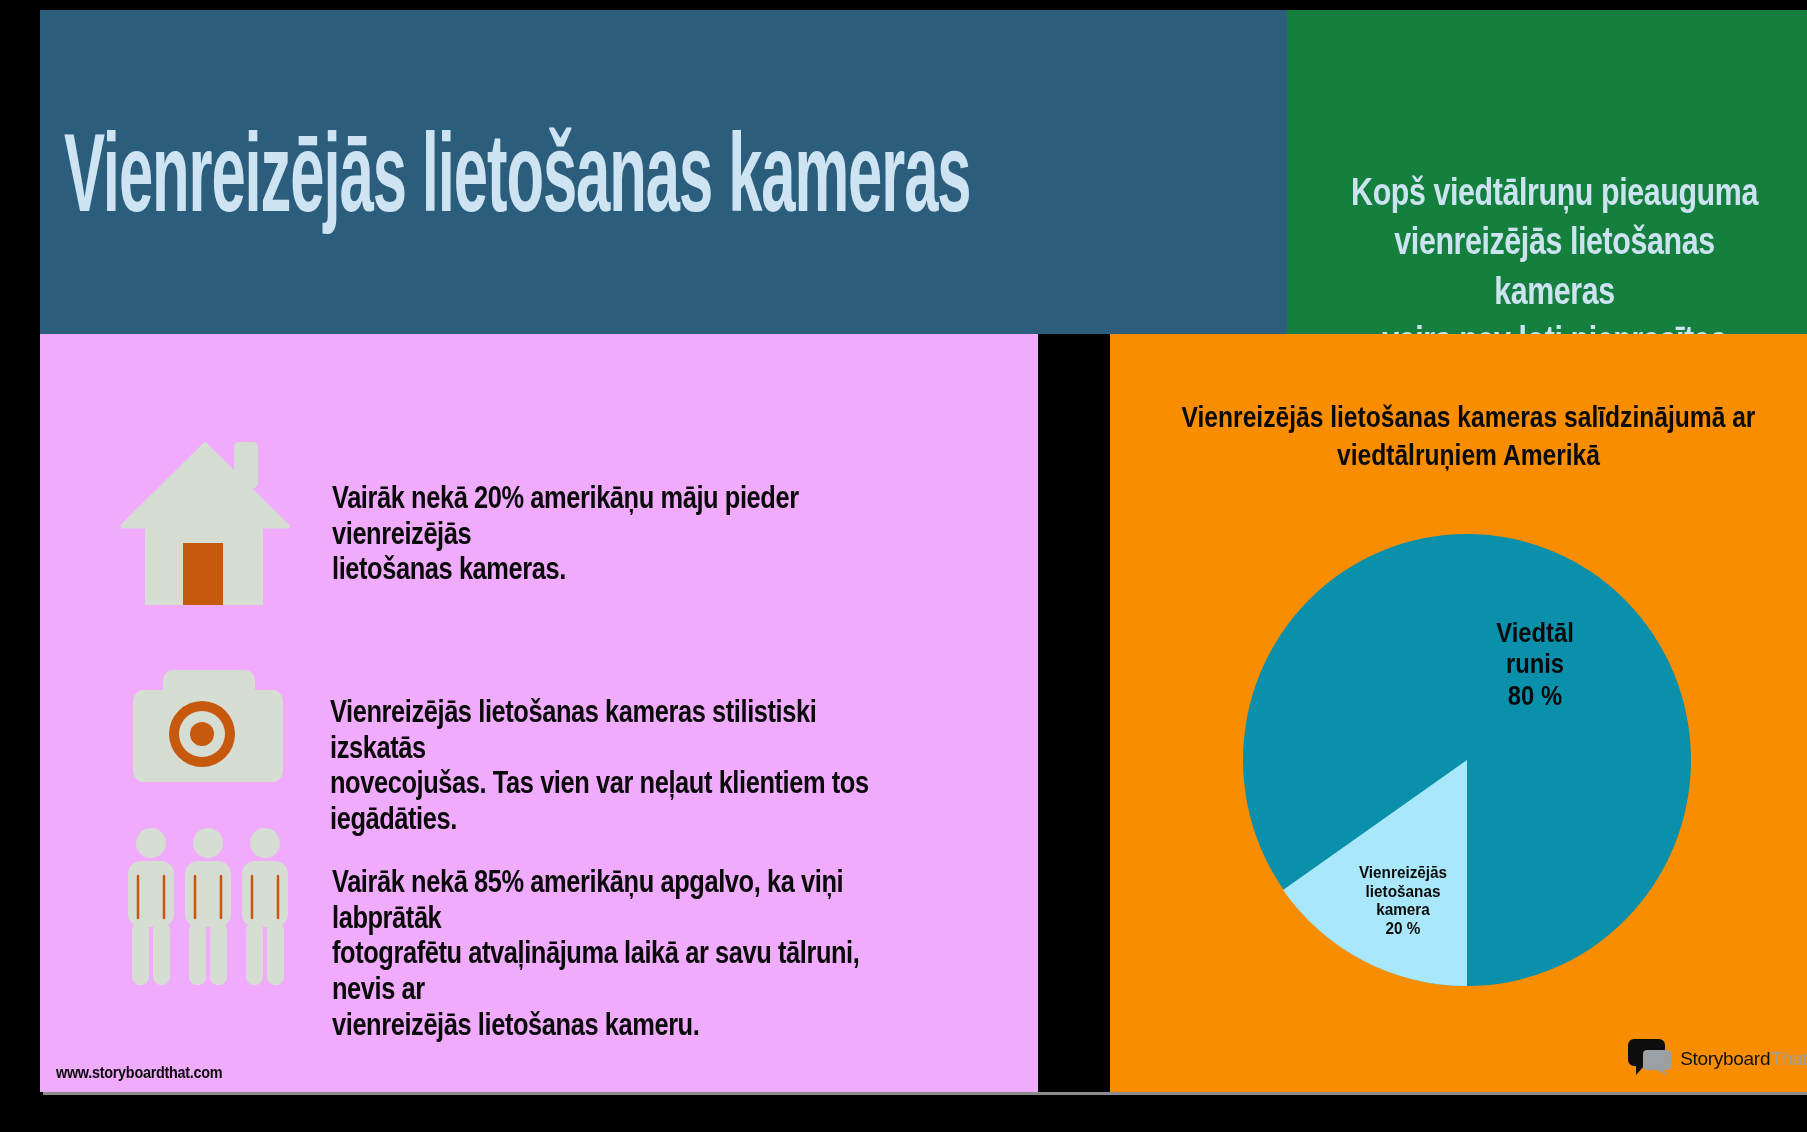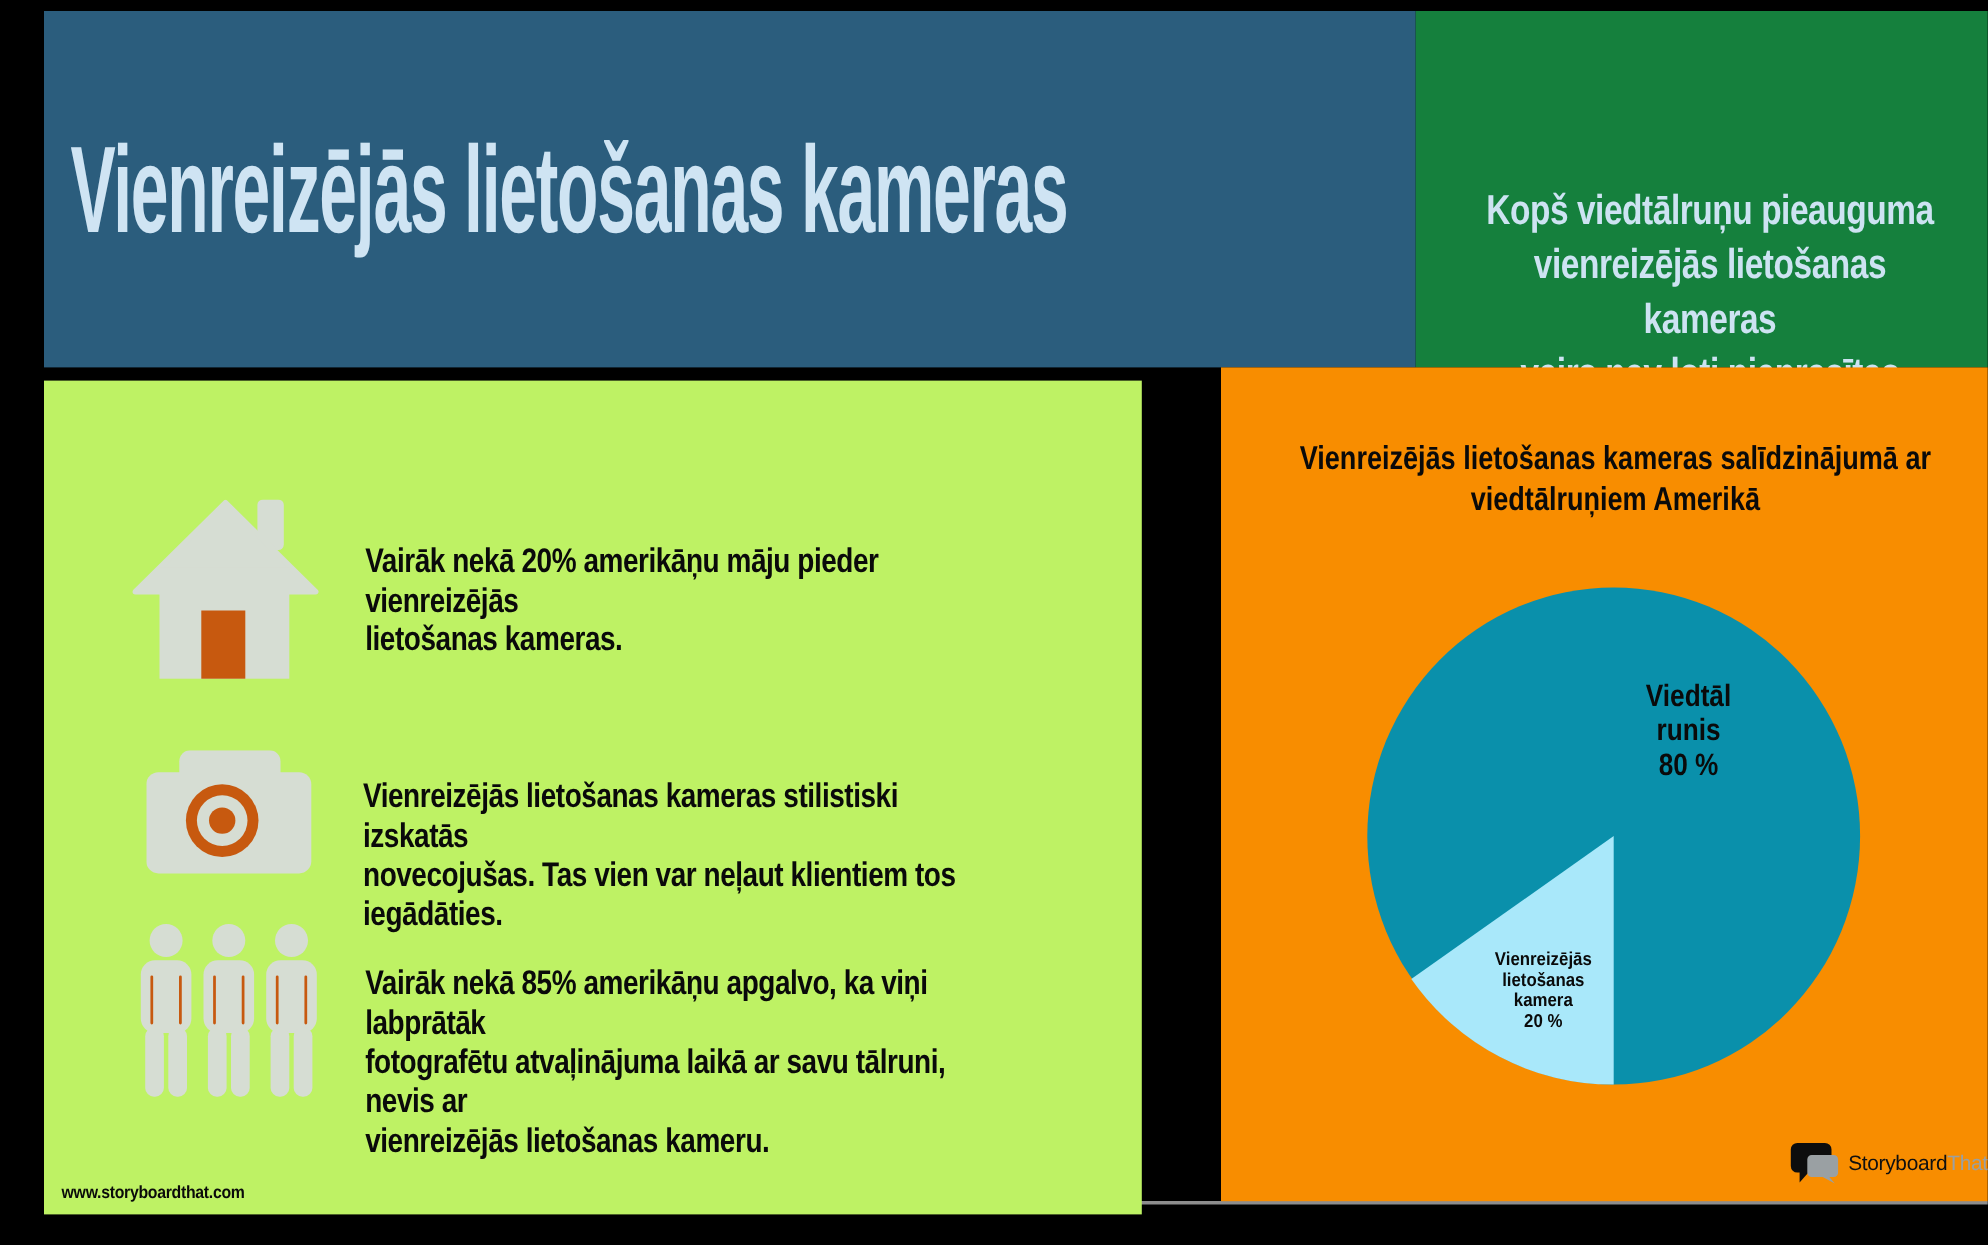--- a/index.html
+++ b/index.html
@@ -38,23 +38,23 @@
   }
   .callout-text {
     position: absolute; top: 158px; left: 0; width: 100%;
     text-align: center;
     color: #cde3f2; font-size: 38px; font-weight: bold;
     letter-spacing: -0.5px; line-height: 1.3; white-space: pre-line;
     transform: scaleX(0.8); transform-origin: center top;
   }
   
   .body-left {
-    position: absolute; left: 0; top: 336px;
+    position: absolute; left: 0; top: 324px;
     width: 998px; height: 758px;
-    background: #bef264;
+    background: #f0abfc;
   }
   .fact-icon { position: absolute; }
   .fact-text {
     position: absolute;
     color: #0a0a0a; font-size: 31px; font-weight: bold;
     letter-spacing: -0.5px; line-height: 1.15; white-space: pre-line;
     transform: scaleX(0.82); transform-origin: left top;
   }
   .website {
     position: absolute; left: 16px; bottom: 10px;

